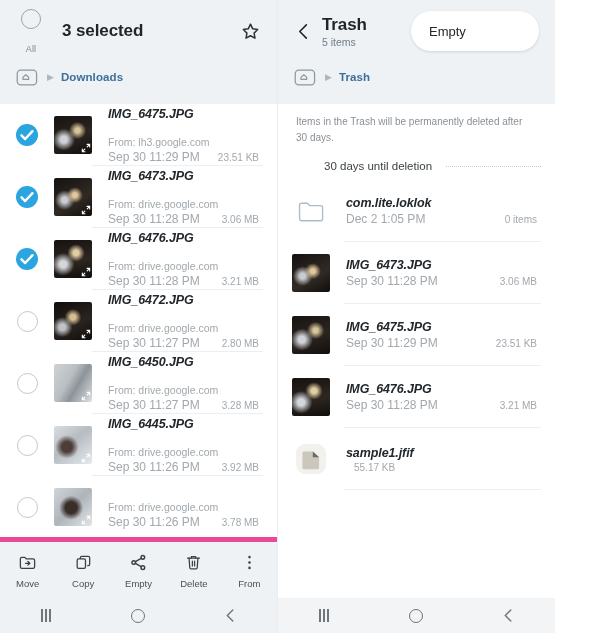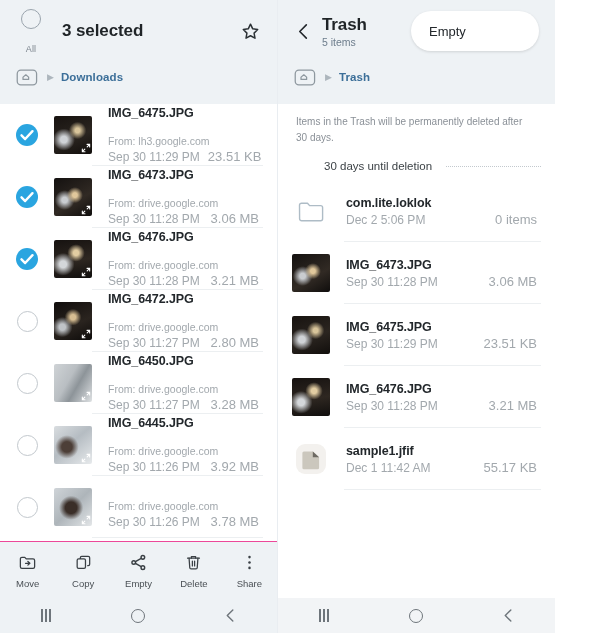--- a/index.html
+++ b/index.html
@@ -61,34 +61,34 @@
 
   .chk{width:54px;display:flex;align-items:center;justify-content:center;flex:none;}
   .chk .on{width:22px;height:22px;border-radius:50%;background:#2aa5e0;display:flex;align-items:center;justify-content:center;}
   .chk .off{width:21px;height:21px;border-radius:50%;border:1.5px solid #c2c8cd;box-sizing:border-box;}
 
   .thumb{width:38px;height:38px;flex:none;position:relative;border-radius:2px;overflow:hidden;background:#1a1410;}
   .thumb.right-th{margin-left:14px;}
   .thumb .expand{position:absolute;right:1px;bottom:1px;width:10px;height:10px;}
 
   .meta{flex:1;min-width:0;margin-left:16px;padding-right:4px;}
-  .fname{font-size:12.5px;font-weight:bold;color:#22272b;letter-spacing:-.1px;white-space:nowrap;overflow:hidden;text-overflow:ellipsis;}
+  .fname{font-size:12.5px;font-weight:bold;color:#22272b;letter-spacing:-.1px;white-space:nowrap;overflow:hidden;text-overflow:ellipsis;font-style:italic;}
   .fsrc{font-size:10.5px;color:#a2a8ad;margin-top:15px;white-space:nowrap;overflow:hidden;text-overflow:ellipsis;}
   .fline{display:flex;align-items:baseline;margin-top:2px;}
   .fdate{font-size:12px;color:#a2a8ad;flex:1;white-space:nowrap;}
-  .fsize{font-size:13px;color:#a2a8ad;white-space:nowrap;padding-left:8px;}
+  .fsize{font-size:10px;color:#a2a8ad;white-space:nowrap;padding-left:8px;}
 
   .foldericon{width:38px;height:38px;flex:none;margin-left:14px;display:flex;align-items:center;justify-content:center;}
   .fileicon{width:38px;height:38px;flex:none;margin-left:14px;display:flex;align-items:center;justify-content:center;}
 
   
   .toolbar{
     position:absolute;left:0;right:0;bottom:35px;height:56px;
     background:#eef2f5;display:flex;align-items:center;justify-content:flex-start;
-    border-top:1px solid #ec4899;
+    border-top:5px solid #ec4899;
   }
   .tb-item{display:flex;flex-direction:column;align-items:center;width:56px;}
   .tb-ic{height:22px;display:flex;align-items:center;justify-content:center;}
   .tb-lb{font-size:9.5px;color:#4a5055;margin-top:5px;}
 
   
   .navbar{position:absolute;left:0;right:0;bottom:0;height:35px;background:#eef2f5;display:flex;align-items:center;justify-content:space-around;}
   .navbar.plain{background:#f2f4f6;}
   .nav-ic{width:56px;display:flex;align-items:center;justify-content:center;color:#6e757b;}
   .recent{display:flex;gap:2.5px;}
@@ -328,21 +328,21 @@
           <span class="tb-lb">Delete</span>
         </div>
         <div class="tb-item">
           <span class="tb-ic">
             <svg width="19" height="19" viewBox="0 0 24 24" fill="#3a4045">
               <circle cx="12" cy="5.2" r="1.6"></circle>
               <circle cx="12" cy="12" r="1.6"></circle>
               <circle cx="12" cy="18.8" r="1.6"></circle>
             </svg>
           </span>
-          <span class="tb-lb">Share</span>
+          <span class="tb-lb">From</span>
         </div>
       </div>
 
     <div class="navbar">
       <div class="nav-ic">
         <span class="recent">
             <i></i>
             <i></i>
             <i></i>
           </span>
@@ -400,21 +400,21 @@
     <div class="list" id="right-list">
         <div class="row r-right">
           <div class="foldericon">
             <svg width="26" height="23" viewBox="0 0 26 23" fill="none" stroke="#aebcc6" stroke-width="1.4" stroke-linejoin="round">
               <path d="M1.5 5.2a2 2 0 012-2h6l2.1 2.4h11a2 2 0 012 2v11.2a2 2 0 01-2 2h-19a2 2 0 01-2-2z"></path>
             </svg>
           </div>
           <div class="meta">
             <div class="fname">com.lite.loklok</div>
             <div class="fline">
-              <span class="fdate">Dec 2 5:06 PM</span>
+              <span class="fdate">Dec 2 1:05 PM</span>
               <span class="fsize">0 items</span>
             </div>
           </div>
           <div class="sep"></div>
         </div>
         <div class="row r-right">
           <div class="thumb right-th" style="background-image:radial-gradient(circle at 55% 45%, #e0c79b 0 8%, rgba(224,199,155,0) 27%),radial-gradient(circle at 28% 58%, #c9ccd0 0 8%, rgba(201,204,208,0) 28%),linear-gradient(150deg,#141110 0%,#312a24 60%,#0f0d0c 100%);background-size:cover;"></div>
           <div class="meta">
             <div class="fname">IMG_6473.JPG</div>
             <div class="fline">
@@ -451,21 +451,20 @@
             <span style="width:30px;height:30px;border-radius:9px;background:#f3f1ee;display:flex;align-items:center;justify-content:center;">
               <svg width="19" height="21" viewBox="0 0 20 22" fill="none">
                 <path d="M2 2.6h9.4L18 8.6v11a1.6 1.6 0 01-1.6 1.6H2A1.6 1.6 0 01.4 19.6V4.2A1.6 1.6 0 012 2.6z" fill="#cbc7bd"></path>
                 <path d="M11.4 2.6L18 8.6h-6.6z" fill="#6e6a63"></path>
               </svg>
             </span>
           </div>
           <div class="meta">
             <div class="fname">sample1.jfif</div>
             <div class="fline">
-              <span class="fdate">Dec 1 11:42 AM</span>
               <span class="fsize">55.17 KB</span>
             </div>
           </div>
           <div class="sep"></div>
         </div>
       </div>
 
     <div class="navbar plain">
       <div class="nav-ic">
         <span class="recent">

